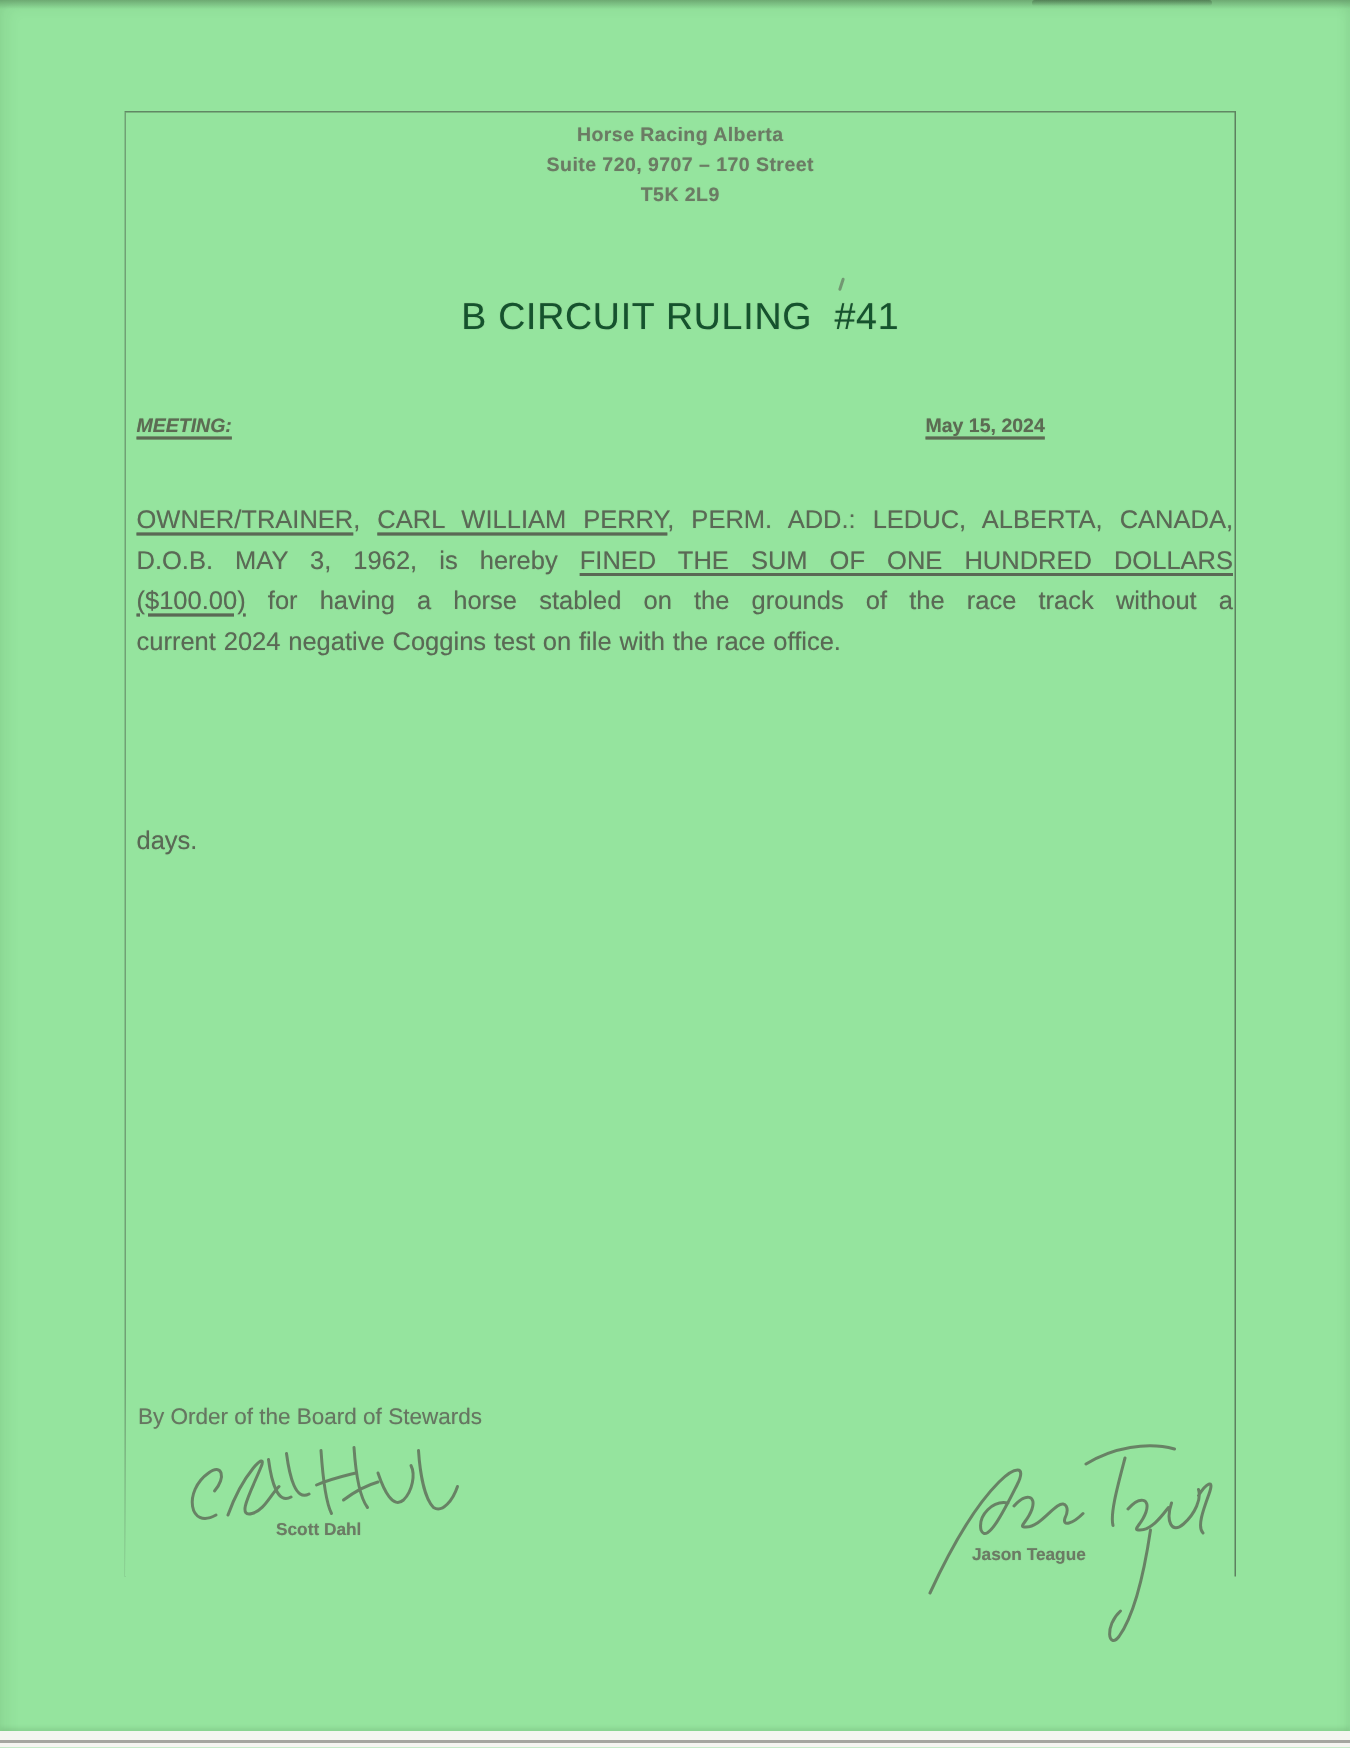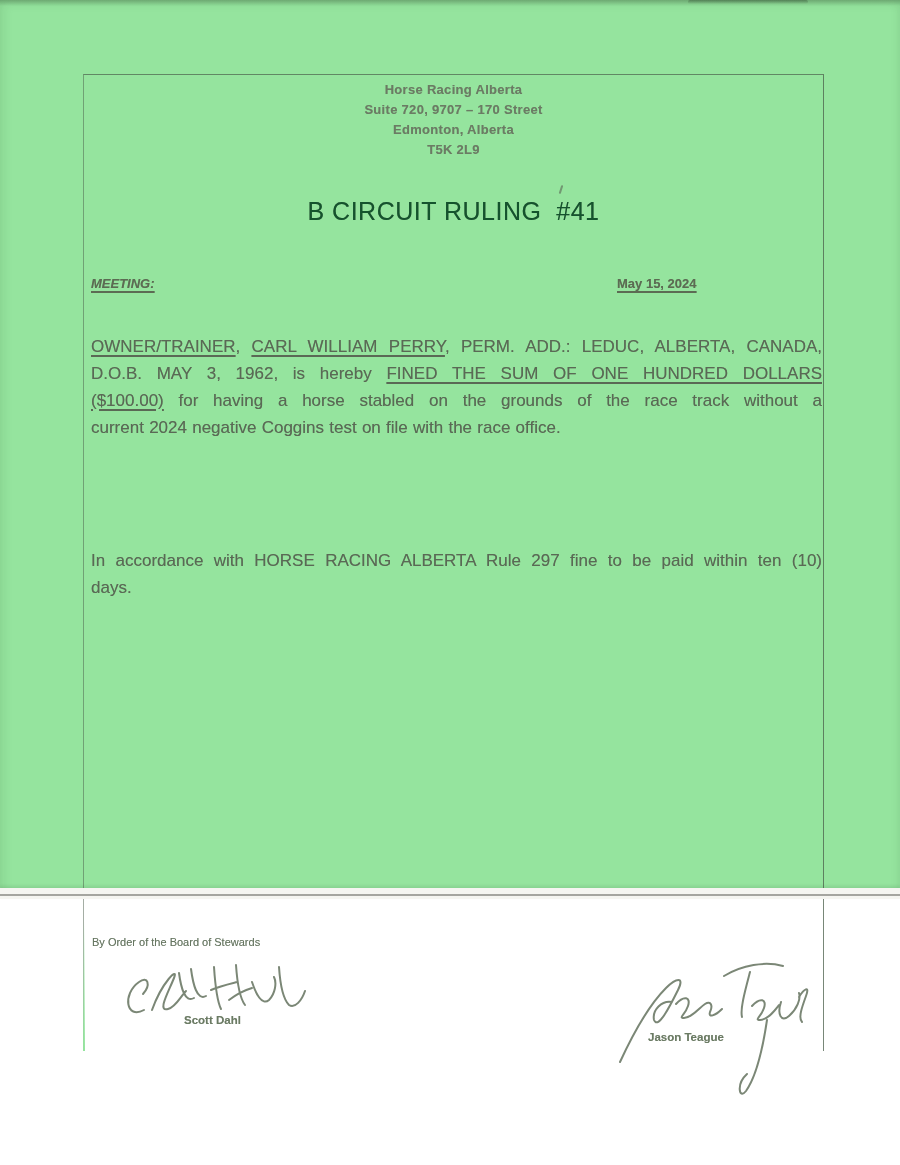--- a/index.html
+++ b/index.html
@@ -9,21 +9,21 @@
     --border:#5e715e;
   }
   *{margin:0;padding:0;box-sizing:border-box;}
   html,body{width:900px;height:1165px;overflow:hidden;}
   body{
     font-family:"Liberation Sans", sans-serif;
     background:#ffffff;
   }
   .page{
     position:relative;
-    width:900px;height:899px;
+    width:900px;height:1165px;
     background:var(--paper);
     box-shadow:inset 4px 4px 10px rgba(20,60,25,0.08), inset -3px 0 8px rgba(20,60,25,0.05);
   }
   .scan-top{
     position:absolute;top:0;left:0;width:900px;height:6px;
     background:linear-gradient(180deg, rgba(45,70,45,0.30), rgba(45,70,45,0));
   }
   .scan-top-smudge{
     position:absolute;top:0;left:688px;width:120px;height:4px;
     background:linear-gradient(180deg, rgba(35,55,35,0.35), rgba(35,55,35,0));
@@ -93,21 +93,21 @@
     text-shadow:0 0 0.5px rgba(90,105,85,0.55);
     word-spacing:0.5px;
   }
   .jline{text-align:justify;text-align-last:justify;}
   .lline{text-align:left;}
   .para1{top:333px;}
   .para2{top:466px;}
   .para3{top:547px;}
   .by-order{
     position:absolute;top:936px;left:92px;
-    font-size:11px;
+    font-size:15px;
     color:#667661;
     text-shadow:0 0 0.5px rgba(102,118,97,0.5);
   }
   .sig{position:absolute;}
   .sig svg{display:block;}
   .sig path{
     fill:none;
     stroke:#5e6d58;
     stroke-width:2;
     stroke-linecap:round;
@@ -133,42 +133,40 @@
   <div class="scan-top"></div>
   <div class="scan-top-smudge"></div>
 
   <div class="frame">
     <div class="frame-left-fade"></div>
   </div>
 
   <div class="letterhead">
     <div>Horse Racing Alberta</div>
     <div>Suite 720, 9707 – 170 Street</div>
-    <div>Edmonton, Alberta</div>
     <div>T5K 2L9</div>
   </div>
 
   <div class="ruling-title">B CIRCUIT RULING  #41</div>
   <div class="pen-mark"></div>
 
   <div class="meeting-row">
     <span class="meeting-label u">MEETING:</span>
     <span class="meeting-date u">May 15, 2024</span>
   </div>
 
   <div class="jpara para1">
     <div class="jline"><span class="u">OWNER/TRAINER</span><span>, </span><span class="u">CARL WILLIAM PERRY</span><span>, PERM. ADD.: LEDUC, ALBERTA, CANADA,</span></div>
     <div class="jline"><span>D.O.B. MAY 3, 1962, is hereby </span><span class="u">FINED THE SUM OF ONE HUNDRED DOLLARS</span></div>
     <div class="jline"><span class="u">($100.00)</span><span> for having a horse stabled on the grounds of the race track without a</span></div>
     <div class="lline">current 2024 negative Coggins test on file with the race office.</div>
   </div>
 
 
   <div class="jpara para3">
-    <div class="jline">In accordance with HORSE RACING ALBERTA Rule 297 fine to be paid within ten (10)</div>
     <div class="lline">days.</div>
   </div>
 
   <div class="by-order">By Order of the Board of Stewards</div>
 
   <div class="sig sig-left">
     <svg width="195" height="72" viewBox="0 0 195 72" aria-hidden="true">
       <path d="M26,54 C8,64 4,38 21,26 C30,19 33,29 25,38"></path>
       <path d="M34,54 C44,26 61,10 56,22 C50,37 39,56 50,53 C58,51 62,41 68,35 M61,17 C63,32 67,47 76,42 M73,13 C75,28 79,45 88,40"></path>
       <path d="M96,11 C97,26 99,45 103,53 M93,34 C102,30 111,28 119,26 M118,9 C119,24 121,41 127,49 M111,44 C119,38 127,34 134,32"></path>

